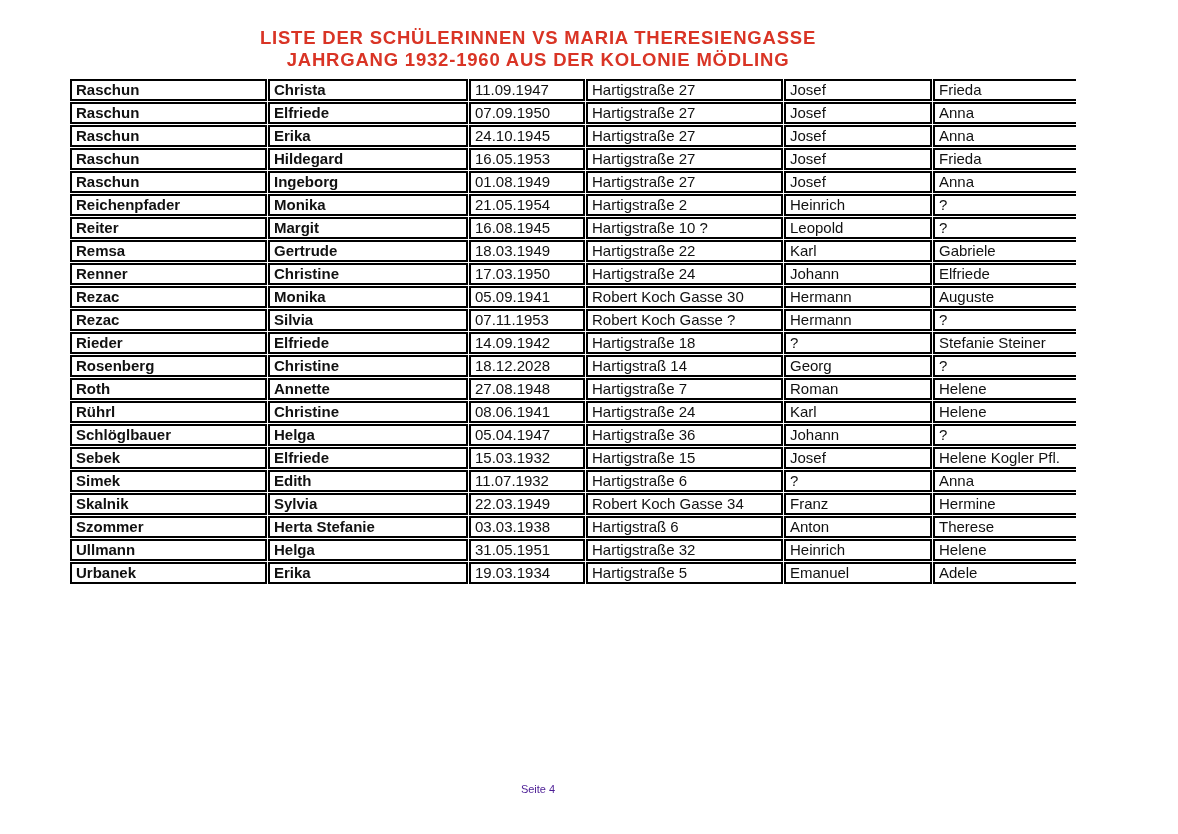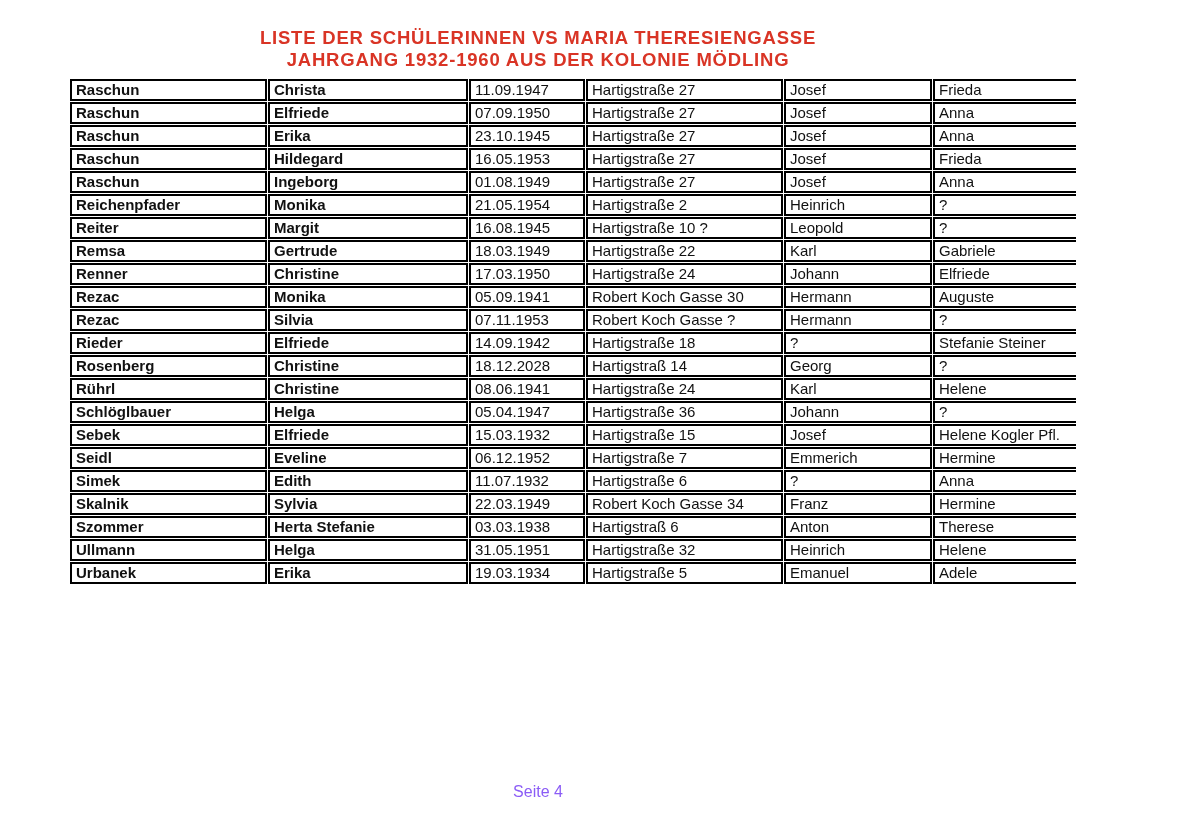--- a/index.html
+++ b/index.html
@@ -58,22 +58,22 @@
   table.student-table td.overflow-cell {
     border-right: none;
     overflow: visible;
   }
   .page-footer {
     position: absolute;
     top: 783px;
     left: 0;
     width: 100%;
     text-align: center;
-    font-size: 16px;
-    color: #8b5cf6;
+    font-size: 11px;
+    color: #4c1d95;
   }
 </style>
 </head>
 <body>
 
 <div class="page">
 
   <div class="doc-title">
     <div>LISTE DER SCHÜLERINNEN VS MARIA THERESIENGASSE</div>
     <div>JAHRGANG 1932-1960 AUS DER KOLONIE MÖDLING</div>
@@ -102,21 +102,21 @@
             <td>Raschun</td>
             <td>Elfriede</td>
             <td>07.09.1950</td>
             <td>Hartigstraße 27</td>
             <td>Josef</td>
             <td>Anna</td>
           </tr>
           <tr>
             <td>Raschun</td>
             <td>Erika</td>
-            <td>23.10.1945</td>
+            <td>24.10.1945</td>
             <td>Hartigstraße 27</td>
             <td>Josef</td>
             <td>Anna</td>
           </tr>
           <tr>
             <td>Raschun</td>
             <td>Hildegard</td>
             <td>16.05.1953</td>
             <td>Hartigstraße 27</td>
             <td>Josef</td>
@@ -188,20 +188,28 @@
           </tr>
           <tr>
             <td>Rosenberg</td>
             <td>Christine</td>
             <td>18.12.2028</td>
             <td>Hartigstraß 14</td>
             <td>Georg</td>
             <td>?</td>
           </tr>
           <tr>
+            <td>Roth</td>
+            <td>Annette</td>
+            <td>27.08.1948</td>
+            <td>Hartigstraße 7</td>
+            <td>Roman</td>
+            <td>Helene</td>
+          </tr>
+          <tr>
             <td>Rührl</td>
             <td>Christine</td>
             <td>08.06.1941</td>
             <td>Hartigstraße 24</td>
             <td>Karl</td>
             <td>Helene</td>
           </tr>
           <tr>
             <td>Schlöglbauer</td>
             <td>Helga</td>
@@ -212,28 +220,20 @@
           </tr>
           <tr>
             <td>Sebek</td>
             <td>Elfriede</td>
             <td>15.03.1932</td>
             <td>Hartigstraße 15</td>
             <td>Josef</td>
             <td>Helene Kogler Pfl.</td>
           </tr>
           <tr>
-            <td>Seidl</td>
-            <td>Eveline</td>
-            <td>06.12.1952</td>
-            <td>Hartigstraße 7</td>
-            <td>Emmerich</td>
-            <td>Hermine</td>
-          </tr>
-          <tr>
             <td>Simek</td>
             <td>Edith</td>
             <td>11.07.1932</td>
             <td>Hartigstraße 6</td>
             <td>?</td>
             <td>Anna</td>
           </tr>
           <tr>
             <td>Skalnik</td>
             <td>Sylvia</td>

